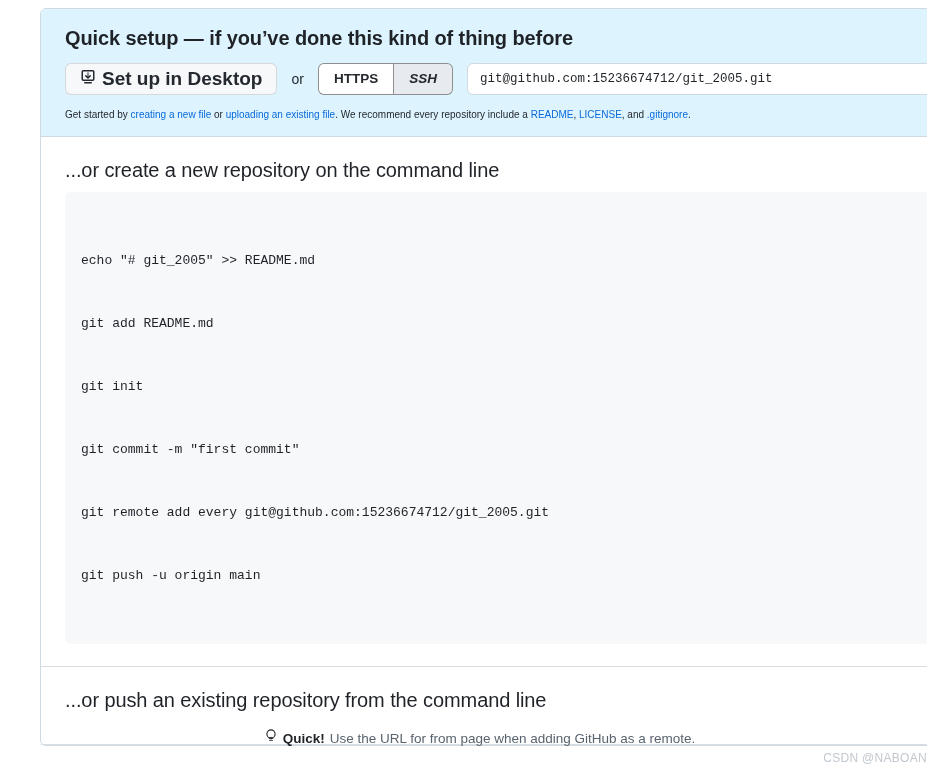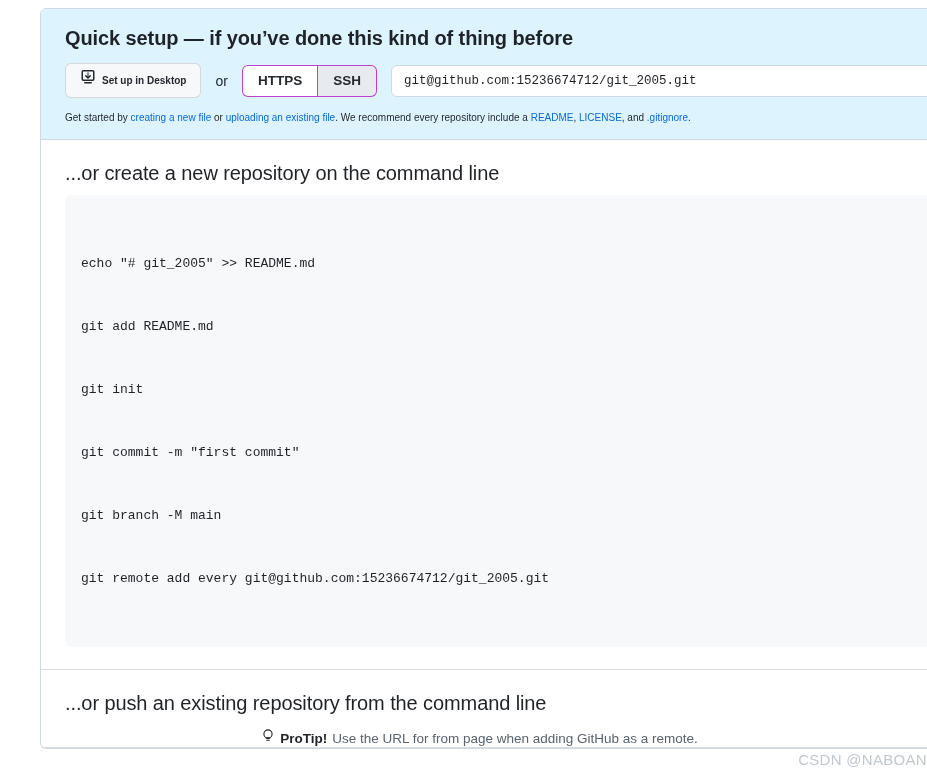--- a/index.html
+++ b/index.html
@@ -58,21 +58,21 @@
     align-items: center;
     gap: 0;
     margin-bottom: 12px;
   }
 
   .btn {
     display: inline-flex;
     align-items: center;
     gap: 6px;
     font-family: "Liberation Sans", sans-serif;
-    font-size: 10px;
+    font-size: 19px;
     font-weight: 600;
     color: #24292f;
     background: #f6f8fa;
     border: 1px solid rgba(31,35,40,0.15);
     border-radius: 6px;
     padding: 5px 14px;
     line-height: 20px;
     cursor: pointer;
     white-space: nowrap;
   }
@@ -82,35 +82,36 @@
     font-size: 14px;
     color: #1f2328;
     margin: 0 14px;
   }
 
   .proto-group {
     display: inline-flex;
     border: 1px solid rgba(31,35,40,0.15);
     border-radius: 6px;
     overflow: hidden;
-    background: #d946ef;
+    background: #a3a3a3;
   }
   .proto-btn {
     font-family: "Liberation Sans", sans-serif;
     font-size: 13.5px;
     font-weight: 600;
     color: #24292f;
     background: #ffffff;
     border: none;
     padding: 5px 15px;
     line-height: 20px;
     cursor: pointer;
   }
   .proto-btn.selected {
     background: #e7ebef;
+    font-style: italic;
   }
   .proto-divider {
     width: 1px;
     background: rgba(31,35,40,0.15);
   }
 
   .url-input {
     flex: 1;
     margin-left: 14px;
     font-family: "Liberation Mono", monospace;
@@ -183,21 +184,21 @@
   .protip-label {
     font-weight: 700;
     color: #1f2328;
   }
   .bulb-icon { display: inline-block; vertical-align: middle; }
 
   .watermark {
     position: absolute;
     right: 16px;
     top: 751px;
-    font-size: 15px;
+    font-size: 12px;
     color: #c2c8cf;
     letter-spacing: 0.3px;
   }
 </style>
 </head>
 <body>
 
 <div class="page">
 
   <div class="panel">
@@ -235,42 +236,42 @@
       </div>
     </div>
 
     <div class="section">
       <h3 class="section-title">...or create a new repository on the command line</h3>
       <div class="code-block">
         <div class="code-line">echo "# git_2005" &gt;&gt; README.md</div>
         <div class="code-line">git add README.md</div>
         <div class="code-line">git init</div>
         <div class="code-line">git commit -m "first commit"</div>
-        <div class="code-line">git branch -M main</div>
         <div class="code-line">git remote add every git@github.com:15236674712/git_2005.git</div>
+        <div class="code-line">git push -u origin main</div>
       </div>
     </div>
 
     <div class="section">
       <h3 class="section-title">...or push an existing repository from the command line</h3>
 
     </div>
 
   </div>
 
   <div class="protip">
     <span class="protip-inner">
       <span class="bulb-icon">
         <svg width="14" height="16" viewBox="0 0 14 16" aria-hidden="true">
           <circle cx="7" cy="6" r="4.1" fill="none" stroke="#1f2328" stroke-width="1.1"></circle>
           <path d="M5.2 10.2h3.6" stroke="#1f2328" stroke-width="1.1" stroke-linecap="round"></path>
           <path d="M5.7 12.2h2.6" stroke="#1f2328" stroke-width="1.1" stroke-linecap="round"></path>
           <path d="M7 9.4v1.2" stroke="#1f2328" stroke-width="1.1" stroke-linecap="round"></path>
         </svg>
       </span>
-      <span class="protip-label">ProTip!</span>
+      <span class="protip-label">Quick!</span>
       <span>Use the URL for from page when adding GitHub as a remote.</span>
     </span>
   </div>
 
   <div class="watermark">CSDN @NABOAN</div>
 
 </div>
 
 </body></html>

